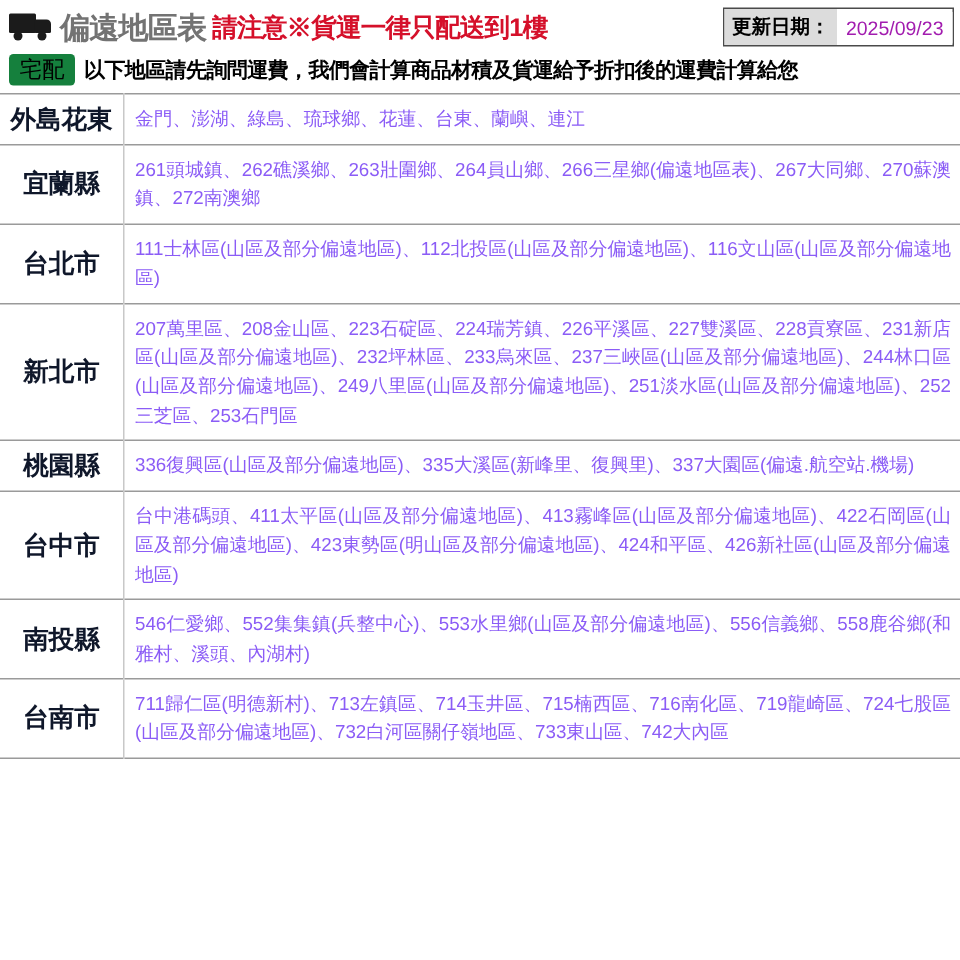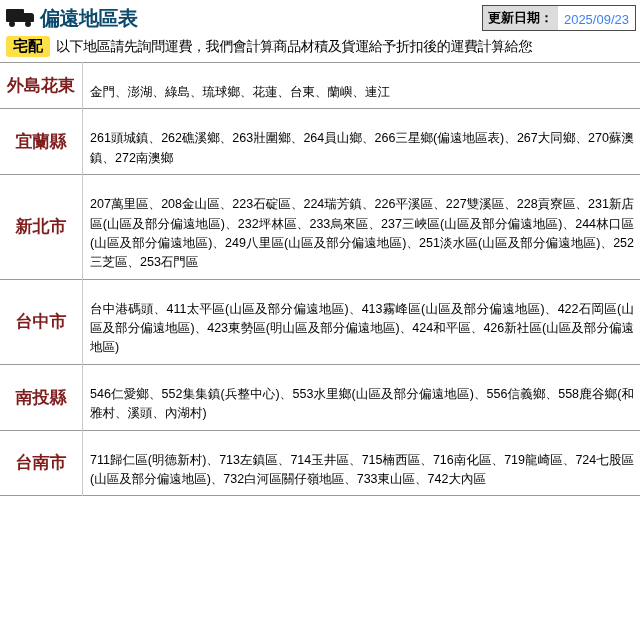--- a/index.html
+++ b/index.html
@@ -52,69 +52,69 @@
     background: #1b1b1b;
     border-radius: 50%;
   }
   .truck-wheel.w1 { left: 3px; }
   .truck-wheel.w2 { left: 19px; }
   .header-title {
     font-size: 20px;
     font-weight: bold;
     letter-spacing: -0.5px;
     white-space: nowrap;
-    color: #0c4a6e;
+    color: #737373;
   }
   .header-warning {
     font-size: 17px;
     font-weight: bold;
     color: #d5102a;
     white-space: nowrap;
     letter-spacing: -0.5px;
   }
   .header-date-box {
     margin-left: auto;
     display: flex;
-    align-items: flex-end;
+    align-items: center;
     border: 1px solid #4a4a4a;
     font-size: 13px;
     white-space: nowrap;
   }
   .header-date-label {
     background: #dcdcdc;
     padding: 3px 5px;
     font-weight: bold;
     color: #000;
   }
   .header-date-value {
     background: #ffffff;
     padding: 3px 6px;
-    color: #3b82f6;
+    color: #a21caf;
   }
 
   
   .notice {
     display: flex;
     align-items: center;
     gap: 6px;
     padding: 2px 6px 5px 6px;
   }
   .notice-badge {
     flex: 0 0 auto;
-    background: #fde047;
+    background: #15803d;
     color: #000;
     font-size: 15px;
-    font-weight: bold;
+    font-weight: normal;
     padding: 1px 7px;
     border-radius: 3px;
     letter-spacing: 0px;
   }
   .notice-text {
     font-size: 14px;
-    font-weight: normal;
+    font-weight: bold;
     color: #000;
     letter-spacing: -0.4px;
     white-space: nowrap;
   }
 
   
   table.area-table {
     width: 640px;
     border-collapse: collapse;
     table-layout: fixed;
@@ -124,51 +124,52 @@
   }
   table.area-table tr:last-child {
     border-bottom: 1px solid #9a9a9a;
   }
   td.region {
     width: 78px;
     text-align: center;
     vertical-align: middle;
     font-size: 17px;
     font-weight: bold;
-    color: #7f1d1d;
+    color: #0f172a;
     padding: 5px 2px;
     letter-spacing: 0px;
     border-right: 1px solid #c8c8c8;
   }
   td.areas {
-    padding: 20px 6px 6px 7px;
+    padding: 7px 6px 6px 7px;
     vertical-align: middle;
     font-size: 12.5px;
     line-height: 1.55;
-    color: #000000;
+    color: #8b5cf6;
     text-align: justify;
     word-break: break-all;
   }
   .note {
     color: #111;
   }
 </style>
 </head>
 <body>
 
 <div class="page">
 
   <div class="header">
     <div class="truck-icon">
       <div class="truck-body"></div>
       <div class="truck-cab"></div>
       <div class="truck-wheel w1"></div>
       <div class="truck-wheel w2"></div>
     </div>
     <div class="header-title">偏遠地區表</div>
+    <div class="header-warning">請注意※貨運一律只配送到1樓</div>
     <div class="header-date-box">
       <div class="header-date-label">更新日期：</div>
       <div class="header-date-value">2025/09/23</div>
     </div>
   </div>
 
   <div class="notice">
     <div class="notice-badge">宅配</div>
     <div class="notice-text">以下地區請先詢問運費，我們會計算商品材積及貨運給予折扣後的運費計算給您</div>
   </div>
@@ -177,24 +178,32 @@
     <tbody>
       <tr>
         <td class="region">外島花東</td>
         <td class="areas note">金門、澎湖、綠島、琉球鄉、花蓮、台東、蘭嶼、連江</td>
       </tr>
       <tr>
         <td class="region">宜蘭縣</td>
         <td class="areas">261頭城鎮、262礁溪鄉、263壯圍鄉、264員山鄉、266三星鄉(偏遠地區表)、267大同鄉、270蘇澳鎮、272南澳鄉</td>
       </tr>
       <tr>
+        <td class="region">台北市</td>
+        <td class="areas">111士林區(山區及部分偏遠地區)、112北投區(山區及部分偏遠地區)、116文山區(山區及部分偏遠地區)</td>
+      </tr>
+      <tr>
         <td class="region">新北市</td>
         <td class="areas">207萬里區、208金山區、223石碇區、224瑞芳鎮、226平溪區、227雙溪區、228貢寮區、231新店區(山區及部分偏遠地區)、232坪林區、233烏來區、237三峽區(山區及部分偏遠地區)、244林口區(山區及部分偏遠地區)、249八里區(山區及部分偏遠地區)、251淡水區(山區及部分偏遠地區)、252三芝區、253石門區</td>
       </tr>
       <tr>
+        <td class="region">桃園縣</td>
+        <td class="areas">336復興區(山區及部分偏遠地區)、335大溪區(新峰里、復興里)、337大園區(偏遠.航空站.機場)</td>
+      </tr>
+      <tr>
         <td class="region">台中市</td>
         <td class="areas">台中港碼頭、411太平區(山區及部分偏遠地區)、413霧峰區(山區及部分偏遠地區)、422石岡區(山區及部分偏遠地區)、423東勢區(明山區及部分偏遠地區)、424和平區、426新社區(山區及部分偏遠地區)</td>
       </tr>
       <tr>
         <td class="region">南投縣</td>
         <td class="areas">546仁愛鄉、552集集鎮(兵整中心)、553水里鄉(山區及部分偏遠地區)、556信義鄉、558鹿谷鄉(和雅村、溪頭、內湖村)</td>
       </tr>
       <tr>
         <td class="region">台南市</td>
         <td class="areas">711歸仁區(明德新村)、713左鎮區、714玉井區、715楠西區、716南化區、719龍崎區、724七股區(山區及部分偏遠地區)、732白河區關仔嶺地區、733東山區、742大內區</td>

